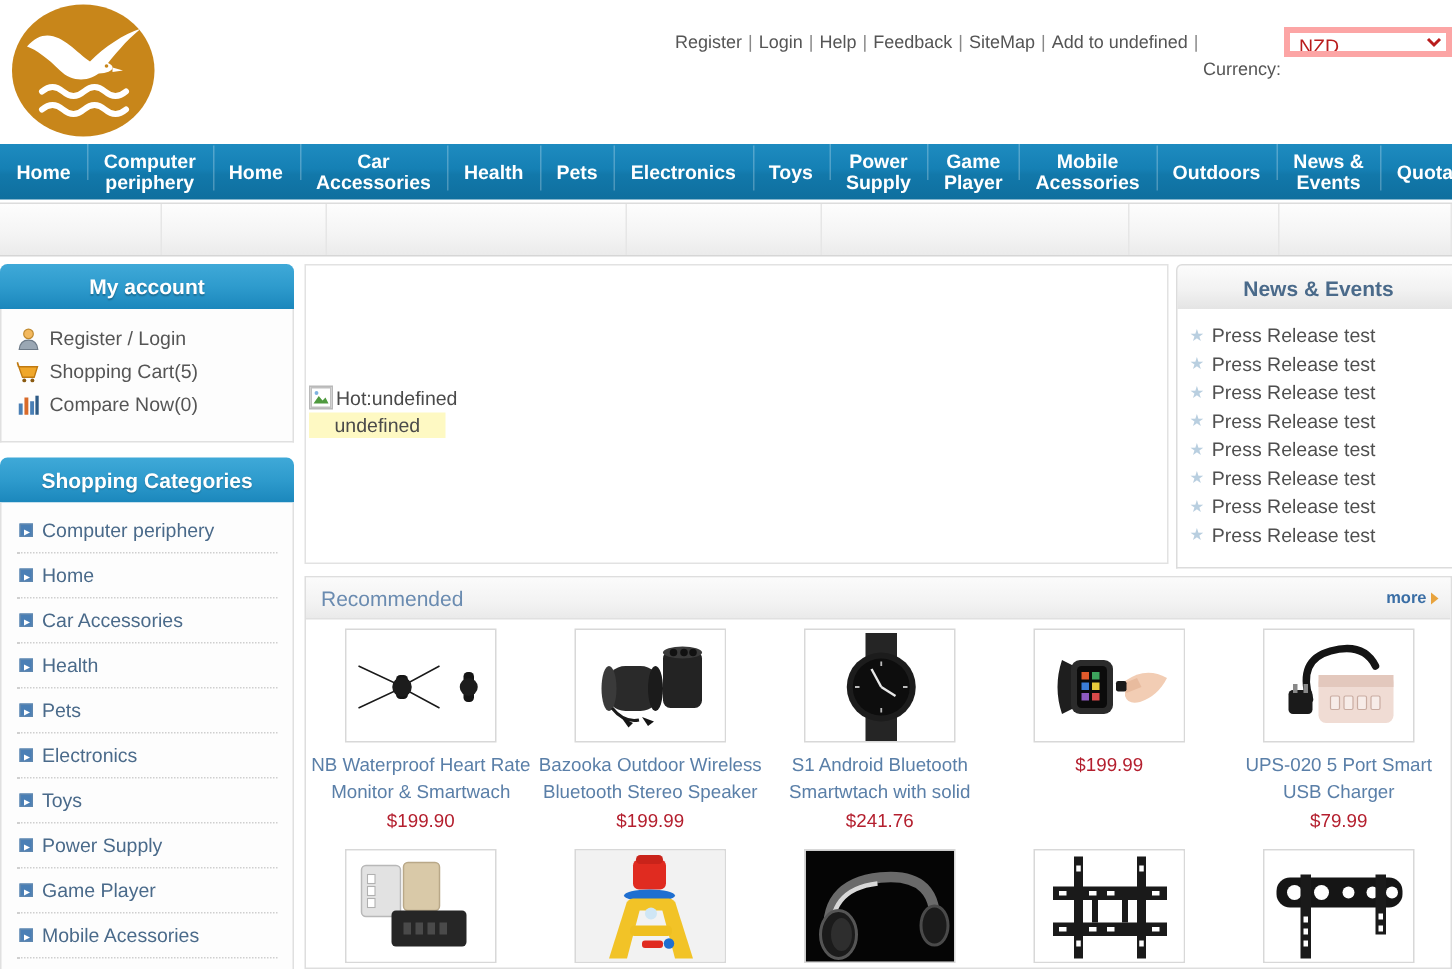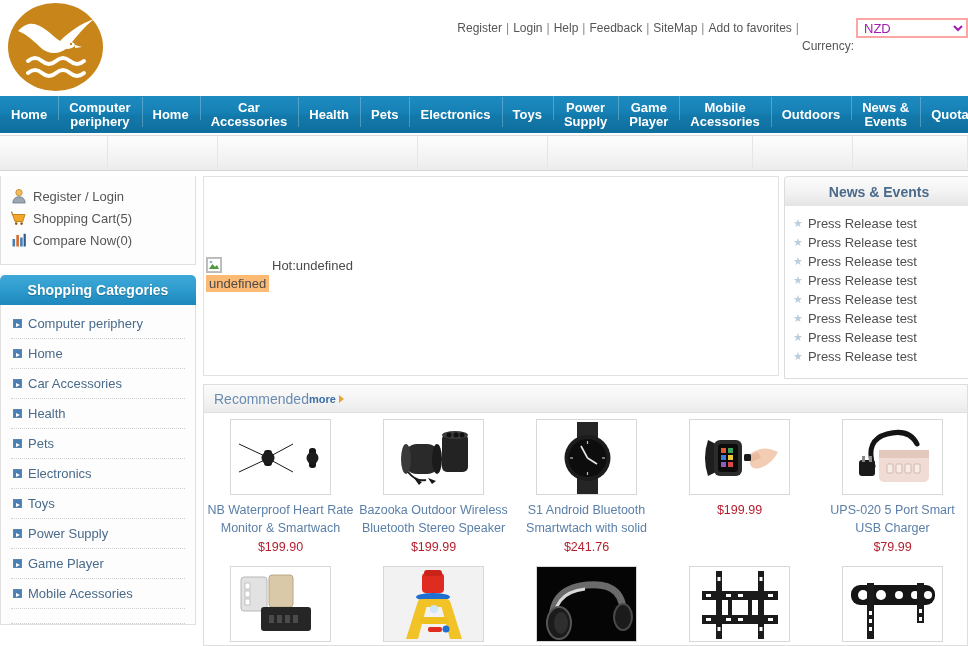--- a/index.html
+++ b/index.html
@@ -27,23 +27,23 @@
   .toplinks a {
     color: #555; text-decoration: none; padding: 0 1px;
   }
   .toplinks .sep { color: #888; padding: 0 3px; }
   .toplinks .curlabel { padding-right: 2px; margin-top: 36px; }
   .currency-select {
     font-family: "Liberation Sans", sans-serif;
     font-size: 13px;
     height: 20px;
     width: 112px;
-    border: 2px solid #fca5a5;
+    border: 4px solid #fca5a5;
     background: #fff;
-    color: #a21caf;
+    color: #b91c1c;
     padding-left: 2px;
   }
 
   
   .logo {
     position: absolute; left: 8px; top: 3px;
     width: 95px; height: 88px;
   }
   .logo-circle {
     width: 95px; height: 88px;
@@ -137,21 +137,21 @@
   .panel-body-news {
     background: #ffffff;
     border: 1px solid #dcdcdc;
     border-top: none;
     padding: 8px 6px 12px 8px;
     min-height: 160px;
   }
 
   
   .acct-row {
-    display: flex; align-items: center;
+    display: flex; align-items: flex-start;
     margin: 4px 0 6px 0;
     font-size: 13px;
     color: #555;
   }
   .acct-row .ico { width: 18px; height: 16px; margin-right: 4px; flex: 0 0 auto; }
   .acct-label { color: #555; }
 
   
   .cat-list { padding: 2px 0 0 0; }
   .cat-row {
@@ -191,51 +191,51 @@
     color: #b9cfe0;
     font-size: 11px;
     margin-right: 5px;
     flex: 0 0 auto;
   }
 
   
   .broken-wrap { position: absolute; left: 2px; top: 80px; }
   .broken-line1 {
     display: flex; align-items: center;
-    font-size: 13px; color: #4a4a4a; gap: 48px;
+    font-size: 13px; color: #4a4a4a;
   }
   .broken-icon {
     width: 16px; height: 16px;
     border: 1px solid #b9b9b9;
     background: #fbfbfb;
     margin-right: 2px;
     position: relative;
     flex: 0 0 auto;
   }
   .broken-line2 {
     font-size: 13px; color: #4a4a4a;
-    background: #fdba74;
+    background: #fef9c3;
     display: inline-block;
-    padding: 1px 3px;
+    padding: 1px 17px;
     margin-top: 2px;
   }
 
   
   .reco {
     position: absolute; left: 203px; top: 384px;
     width: 765px; height: 262px;
     border: 1px solid #dedede;
     background: #ffffff;
     overflow: hidden;
   }
   .reco-head {
     height: 28px;
     background: linear-gradient(to bottom, #fbfbfb 0%, #f3f3f3 60%, #eaeaea 100%);
     border-bottom: 1px solid #e0e0e0;
-    display: flex; align-items: center; justify-content: flex-start;
+    display: flex; align-items: center; justify-content: space-between;
     padding: 0 8px 0 10px;
   }
   .reco-title { color: #6a8bb0; font-size: 14px; }
   .reco-more {
     color: #3a6ea5; font-size: 11px; font-weight: bold;
     text-decoration: none;
     display: flex; align-items: center;
   }
   .reco-more .arrow {
     width: 0; height: 0;
@@ -289,21 +289,21 @@
       <a href="#">Register</a>
       <span class="sep">|</span>
       <a href="#">Login</a>
       <span class="sep">|</span>
       <a href="#">Help</a>
       <span class="sep">|</span>
       <a href="#">Feedback</a>
       <span class="sep">|</span>
       <a href="#">SiteMap</a>
       <span class="sep">|</span>
-      <a href="#">Add to favorites</a>
+      <a href="#">Add to undefined</a>
       <span class="sep">|</span>
       <span class="curlabel">Currency:</span>
       <select class="currency-select">
         <option>NZD</option>
       </select>
     </div>
   </div>
 
   <div class="logo">
     <div class="logo-circle">
@@ -347,20 +347,21 @@
     <div class="subnav-cell" style="width:200px"></div>
     <div class="subnav-cell" style="width:130px"></div>
     <div class="subnav-cell" style="width:205px"></div>
     <div class="subnav-cell" style="width:100px"></div>
     <div class="subnav-cell" style="width:115px"></div>
   </div>
 
   <div class="col-left">
 
     <div class="panel">
+      <div class="panel-head-blue">My account</div>
       <div class="panel-body">
 
         <div class="acct-row">
           <span class="ico">
             <svg width="16" height="16" viewBox="0 0 16 16">
               <circle cx="8" cy="4.6" r="3.2" fill="#f3b95f" stroke="#c08a30" stroke-width="0.8"></circle>
               <path d="M1.8 15 C2.3 10.2, 5 8.8, 8 8.8 C11 8.8, 13.7 10.2, 14.2 15 Z" fill="#9aa7b4" stroke="#6d7a88" stroke-width="0.8"></path>
             </svg>
           </span>
           <span class="acct-label">Register / Login</span>

